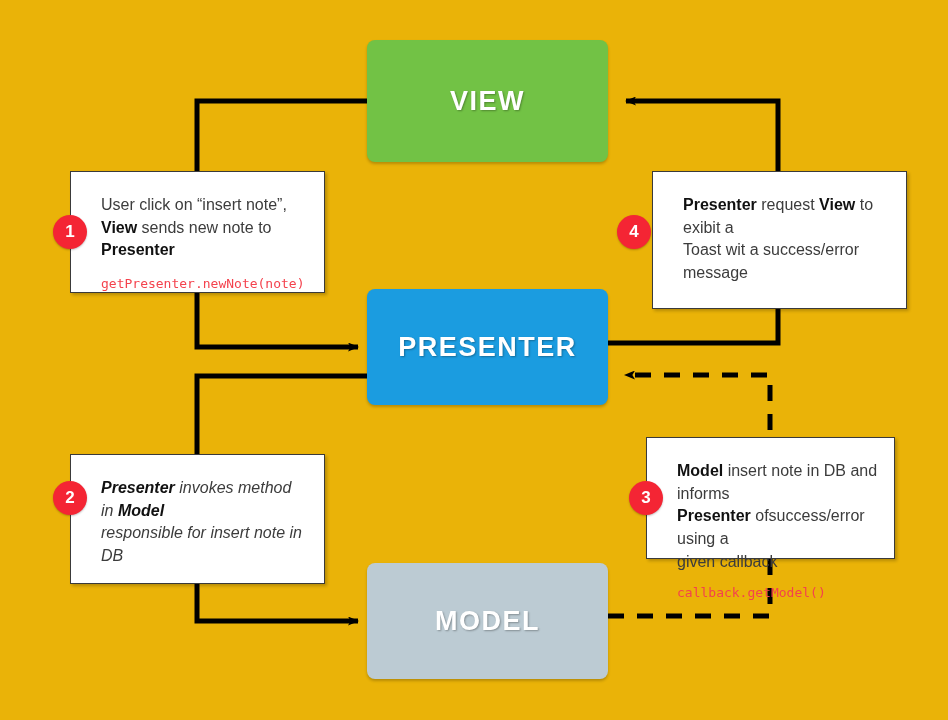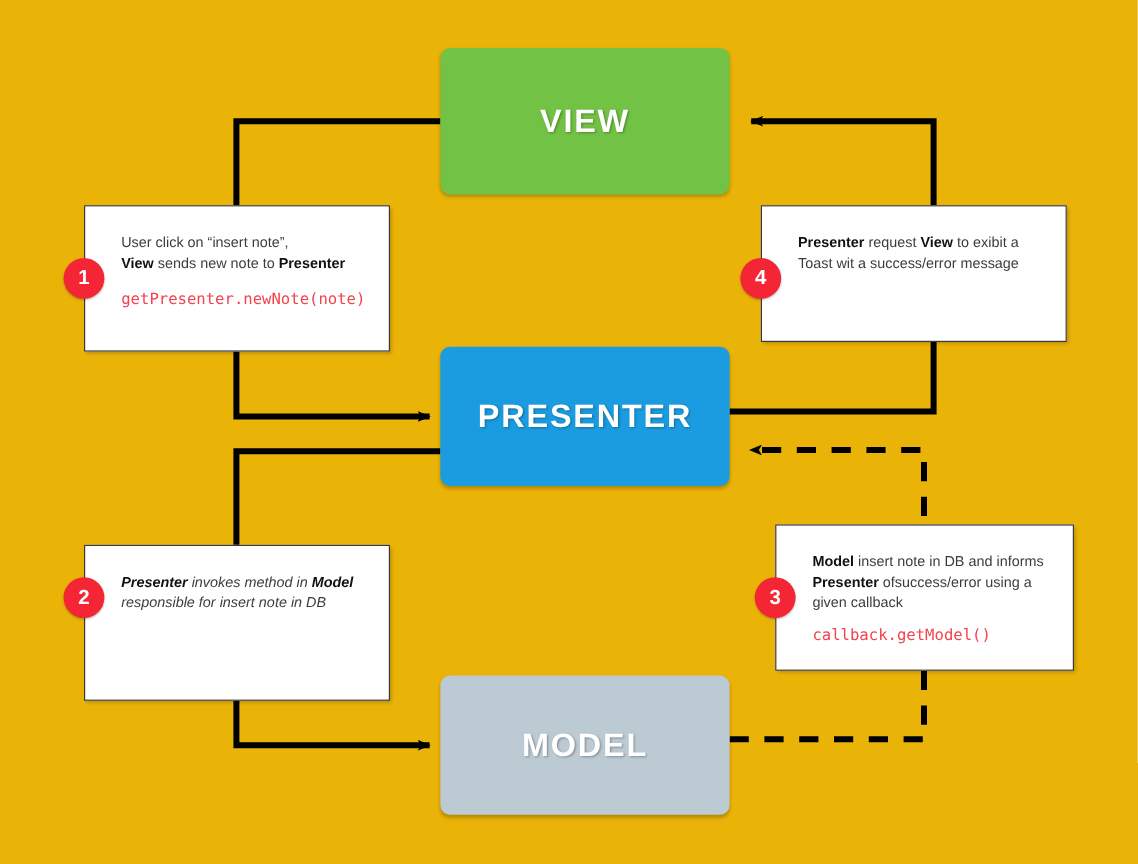--- a/index.html
+++ b/index.html
@@ -59,26 +59,26 @@
   
   .note {
     position: absolute;
     background: #ffffff;
     border: 1.5px solid #3a3a3a;
     box-shadow: 2px 2px 3px rgba(0,0,0,0.22);
     box-sizing: border-box;
     padding: 22px 16px 16px 30px;
   }
   #note-1 { left: 70px;  top: 171px; width: 255px; height: 122px; }
-  #note-4 { left: 634px; top: 171px; width: 255px; height: 114px; }
+  #note-4 { left: 652px; top: 171px; width: 255px; height: 138px; }
   #note-2 { left: 70px;  top: 454px; width: 255px; height: 130px; font-style: italic; }
   #note-3 { left: 646px; top: 437px; width: 249px; height: 122px; }
 
   .note-text {
-    font-size: 12px;
+    font-size: 16px;
     line-height: 1.42;
     color: #3c3c3c;
   }
   .note-text b { color: #111111; font-weight: bold; }
   .note-code {
     margin-top: 14px;
     font-family: "DejaVu Sans Mono", monospace;
     font-size: 13px;
     color: #f4424d;
     white-space: nowrap;

